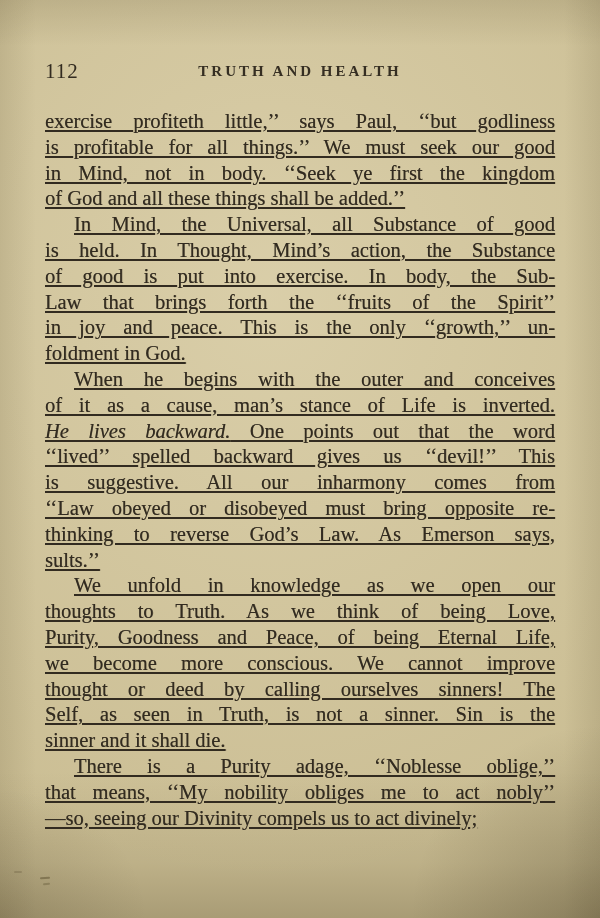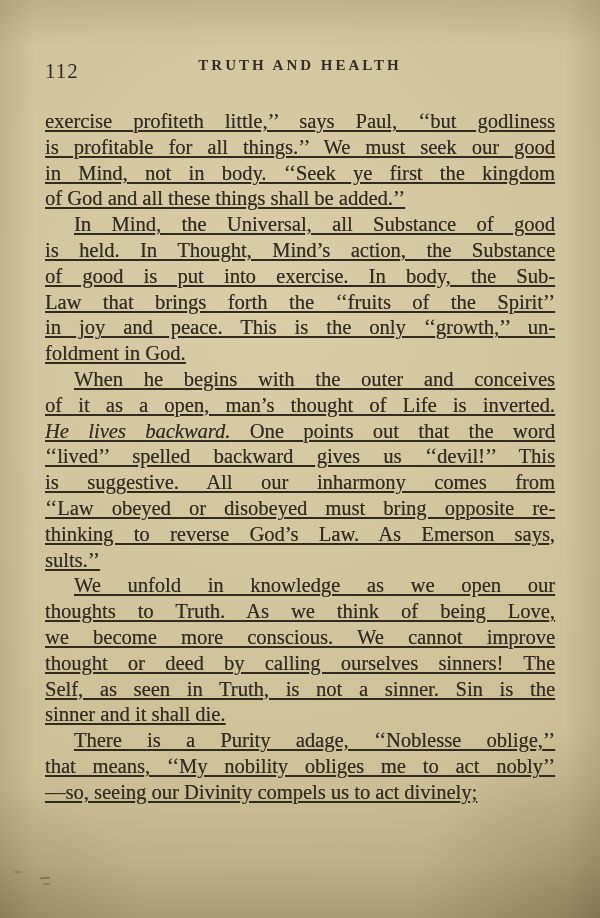--- a/index.html
+++ b/index.html
@@ -18,21 +18,21 @@
       linear-gradient(to bottom, rgba(89,77,45,0.16) 0%, rgba(89,77,45,0) 5%),
       linear-gradient(to right, rgba(89,77,45,0.14) 0%, rgba(89,77,45,0) 6%),
       linear-gradient(to left, rgba(89,77,45,0.14) 0%, rgba(89,77,45,0) 6%),
       radial-gradient(ellipse 120% 90% at 45% 32%, rgba(248,240,212,0.32), rgba(0,0,0,0) 72%);
   }
   .page-number{
     position:absolute;left:45px;top:59px;
     font-size:21px;letter-spacing:1px;
   }
   .running-title{
-    position:absolute;left:0;right:0;top:57px;
+    position:absolute;left:0;right:0;top:63px;
     text-align:center;
     font-size:15px;font-weight:bold;letter-spacing:3px;
     color:#352e22;
   }
   .text-block{
     position:absolute;left:45px;top:109px;width:510px;
   }
   .paragraph{margin:0;}
   .line{
     font-size:20.5px;
@@ -68,31 +68,32 @@
       <div class="paragraph">
         <div class="line indent"><span>In Mind, the Universal, all Substance of good</span></div>
         <div class="line"><span>is held. In Thought, Mind’s action, the Substance</span></div>
         <div class="line"><span>of good is put into exercise. In body, the Sub-</span></div>
         <div class="line"><span>Law that brings forth the ‘‘fruits of the Spirit’’</span></div>
         <div class="line"><span>in joy and peace. This is the only ‘‘growth,’’ un-</span></div>
         <div class="line last"><span>foldment in God.</span></div>
       </div>
       <div class="paragraph">
         <div class="line indent"><span>When he begins with the outer and conceives</span></div>
-        <div class="line"><span>of it as a open, man’s thought of Life is inverted.</span></div>
+        <div class="line"><span>of it as a cause, man’s stance of Life is inverted.</span></div>
         <div class="line"><span class="italic">He lives backward.</span><span> One points out that the word</span></div>
         <div class="line"><span>‘‘lived’’ spelled backward gives us ‘‘devil!’’ This</span></div>
         <div class="line"><span>is suggestive. All our inharmony comes from</span></div>
         <div class="line"><span>‘‘Law obeyed or disobeyed must bring opposite re-</span></div>
         <div class="line"><span>thinking to reverse God’s Law. As Emerson says,</span></div>
         <div class="line last"><span>sults.’’</span></div>
       </div>
       <div class="paragraph">
         <div class="line indent"><span>We unfold in knowledge as we open our</span></div>
         <div class="line"><span>thoughts to Truth. As we think of being Love,</span></div>
+        <div class="line"><span>Purity, Goodness and Peace, of being Eternal Life,</span></div>
         <div class="line"><span>we become more conscious. We cannot improve</span></div>
         <div class="line"><span>thought or deed by calling ourselves sinners! The</span></div>
         <div class="line"><span>Self, as seen in Truth, is not a sinner. Sin is the</span></div>
         <div class="line last"><span>sinner and it shall die.</span></div>
       </div>
       <div class="paragraph">
         <div class="line indent"><span>There is a Purity adage, ‘‘Noblesse oblige,’’</span></div>
         <div class="line"><span>that means, ‘‘My nobility obliges me to act nobly’’</span></div>
         <div class="line last"><span>—so, seeing our Divinity compels us to act divinely;</span></div>
       </div>

